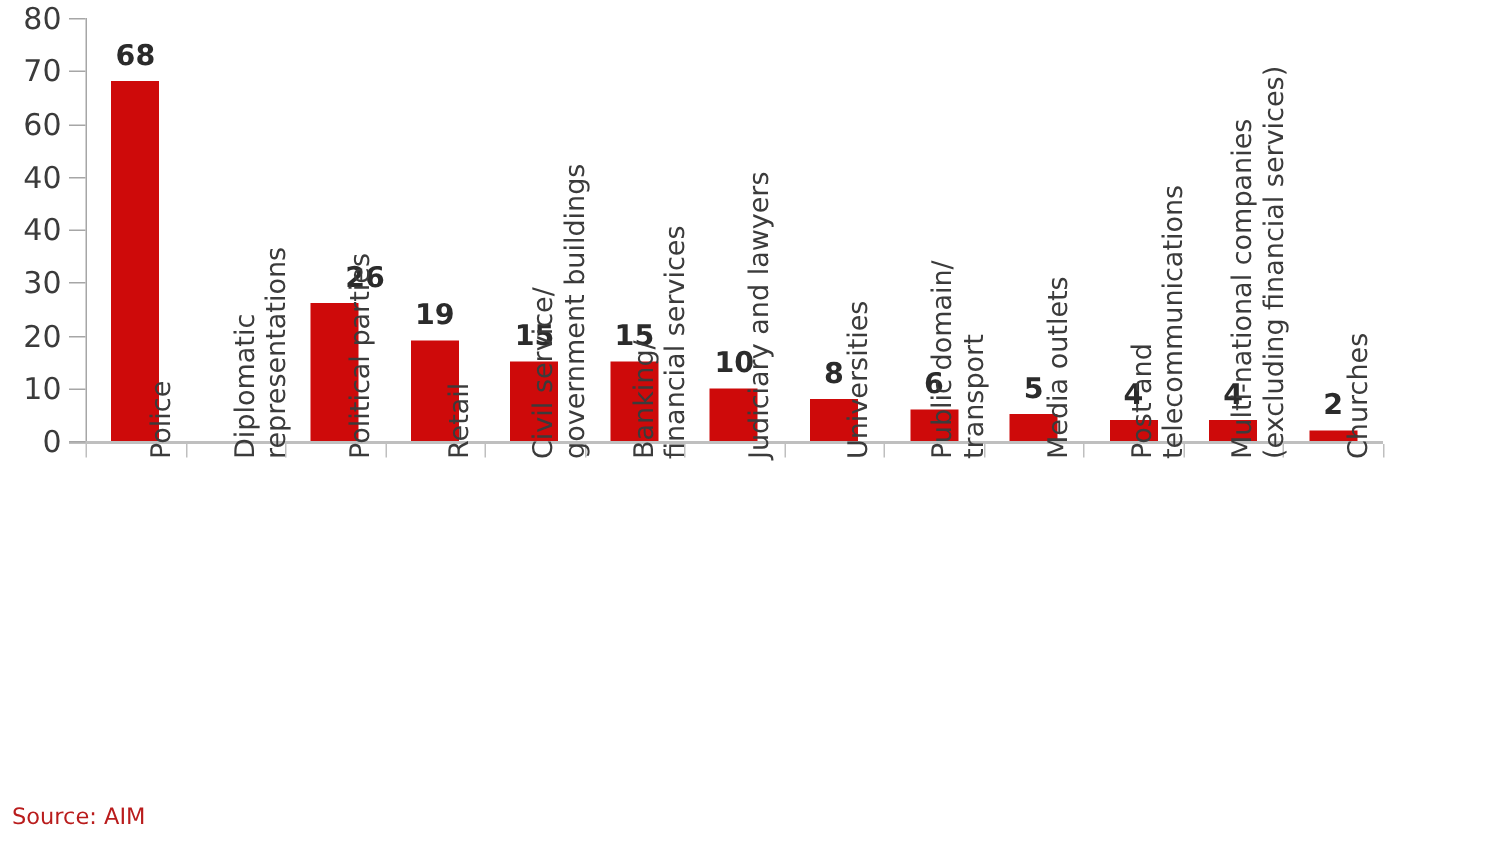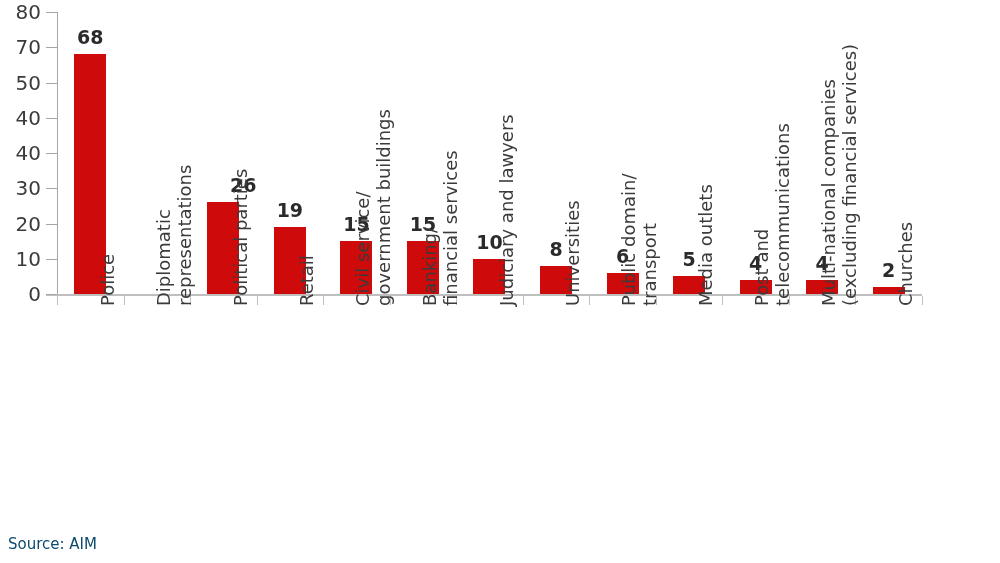--- a/index.html
+++ b/index.html
@@ -147,21 +147,21 @@
     display: block;
     white-space: nowrap;
   }
 
   
   .source-note {
     position: absolute;
     left: 8px;
     top: 537px;
     font-size: 15px;
-    color: #0c4a6e;
+    color: #b91c1c;
     line-height: 1;
     white-space: nowrap;
   }
 </style>
 </head>
 <body>
 
 <div id="chart-root">
 
   <div class="y-axis-line"></div>
@@ -187,21 +187,21 @@
       <div class="y-tick-wrap" style="top: 141px;">
         <div class="y-tick"></div>
         <div class="y-tick-label">40</div>
       </div>
       <div class="y-tick-wrap" style="top: 105.75px;">
         <div class="y-tick"></div>
         <div class="y-tick-label">40</div>
       </div>
       <div class="y-tick-wrap" style="top: 70.5px;">
         <div class="y-tick"></div>
-        <div class="y-tick-label">50</div>
+        <div class="y-tick-label">60</div>
       </div>
       <div class="y-tick-wrap" style="top: 35.25px;">
         <div class="y-tick"></div>
         <div class="y-tick-label">70</div>
       </div>
       <div class="y-tick-wrap" style="top: 0px;">
         <div class="y-tick"></div>
         <div class="y-tick-label">80</div>
       </div>
     </div>

